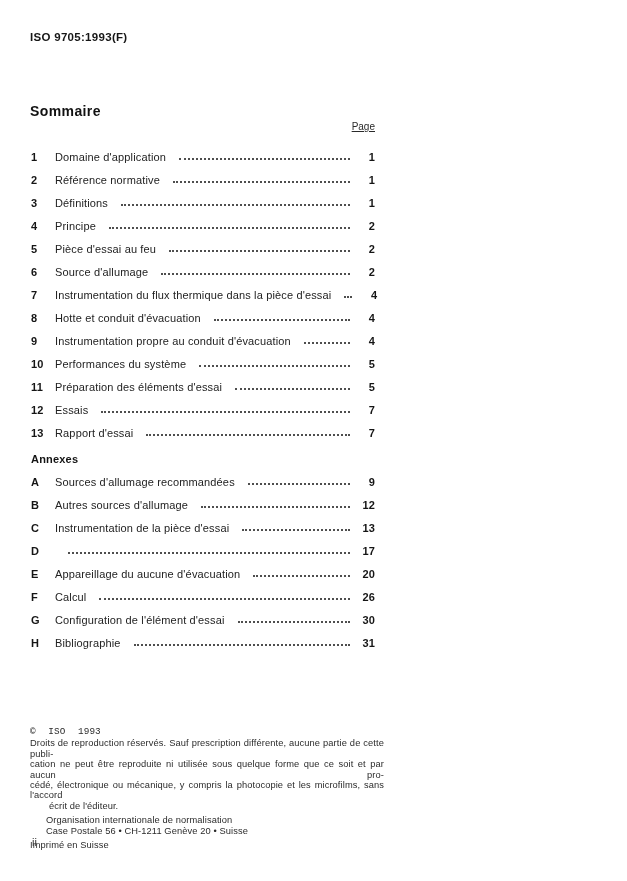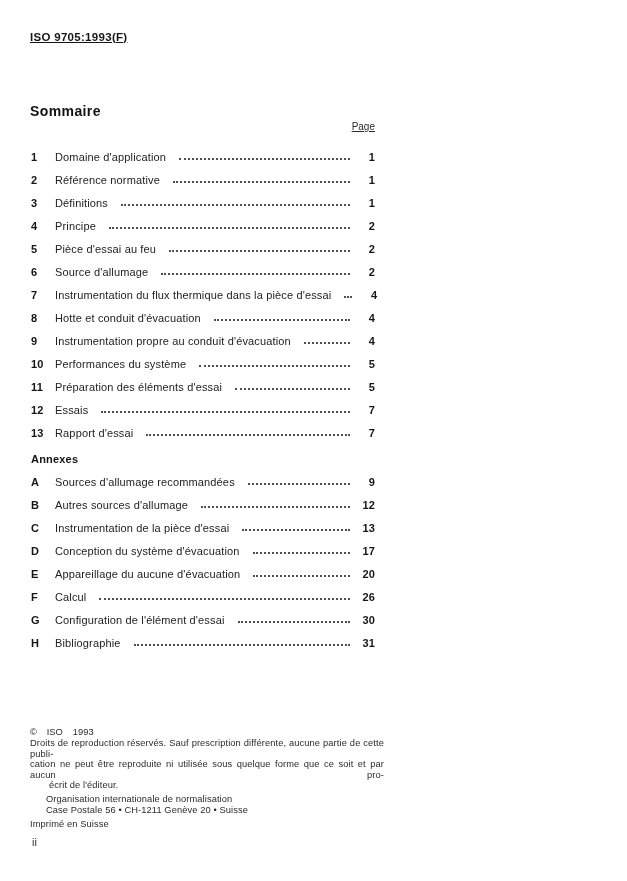--- a/index.html
+++ b/index.html
@@ -8,21 +8,20 @@
     background: #ffffff;
     font-family: "Liberation Sans", sans-serif;
     color: #1c1c1c;
     position: relative;
     overflow: hidden;
   }
   .doc-header {
     position: absolute; left: 30px; top: 31px;
     font-size: 11.5px; font-weight: 700; letter-spacing: 0.3px;
     color: #161616;
-    text-decoration: underline;
   }
   .doc-title {
     position: absolute; left: 30px; top: 103px;
     font-size: 18px; font-weight: 700; letter-spacing: 0.4px;
     color: #111;
   }
   .page-label {
     position: absolute; left: 31px; top: 121px; width: 344px;
     text-align: right; font-size: 10px; color: #2a2a2a; text-decoration: underline;
   }
@@ -45,21 +44,21 @@
   .pg   { flex: 0 0 auto; min-width: 18px; text-align: right; font-weight: 700; color: #151515; }
   .annexes-heading {
     height: 23px; line-height: 23px; margin-top: 3px;
     font-size: 11px; font-weight: 700; color: #141414; letter-spacing: 0.2px;
   }
   .footer {
     position: absolute; left: 30px; top: 727px; width: 354px;
     font-size: 9.3px; line-height: 10.4px; color: #2b2b2b;
     letter-spacing: 0.1px;
   }
-  .copyright-line { word-spacing: 7px; margin-bottom: 1px; }
+  .copyright-line { word-spacing: 7px; margin-bottom: 1px; font-family: Liberation Mono, monospace; }
   .notice-line { text-align: justify; text-align-last: justify; }
   .notice-line.last { text-align-last: left; margin-left: 19px; }
   .org-block { margin-top: 4px; padding-left: 16px; }
   .printed-line { margin-top: 4px; }
   .folio {
     position: absolute; left: 32px; top: 836px;
     font-size: 11px; color: #333;
   }
 </style>
 </head>
@@ -167,21 +166,20 @@
     <span class="pg">12</span>
   </div>
   <div class="row">
     <span class="num">C</span>
     <span class="title">Instrumentation de la pièce d'essai</span>
     <span class="leader"></span>
     <span class="pg">13</span>
   </div>
   <div class="row">
     <span class="num">D</span>
-    <span class="title">Conception du système d'évacuation</span>
     <span class="leader"></span>
     <span class="pg">17</span>
   </div>
   <div class="row">
     <span class="num">E</span>
     <span class="title">Appareillage du aucune d'évacuation</span>
     <span class="leader"></span>
     <span class="pg">20</span>
   </div>
   <div class="row">
@@ -202,20 +200,21 @@
     <span class="leader"></span>
     <span class="pg">31</span>
   </div>
 
 </div>
 
 <div class="footer">
   <div class="copyright-line">© ISO 1993</div>
   <div class="notice-line">Droits de reproduction réservés. Sauf prescription différente, aucune partie de cette publi-</div>
   <div class="notice-line">cation ne peut être reproduite ni utilisée sous quelque forme que ce soit et par aucun pro-</div>
+  <div class="notice-line">cédé, électronique ou mécanique, y compris la photocopie et les microfilms, sans l'accord</div>
   <div class="notice-line last">écrit de l'éditeur.</div>
   <div class="org-block">
     <div>Organisation internationale de normalisation</div>
     <div>Case Postale 56 • CH-1211 Genève 20 • Suisse</div>
   </div>
   <div class="printed-line">Imprimé en Suisse</div>
 </div>
 
 <div class="folio">ii</div>
 

